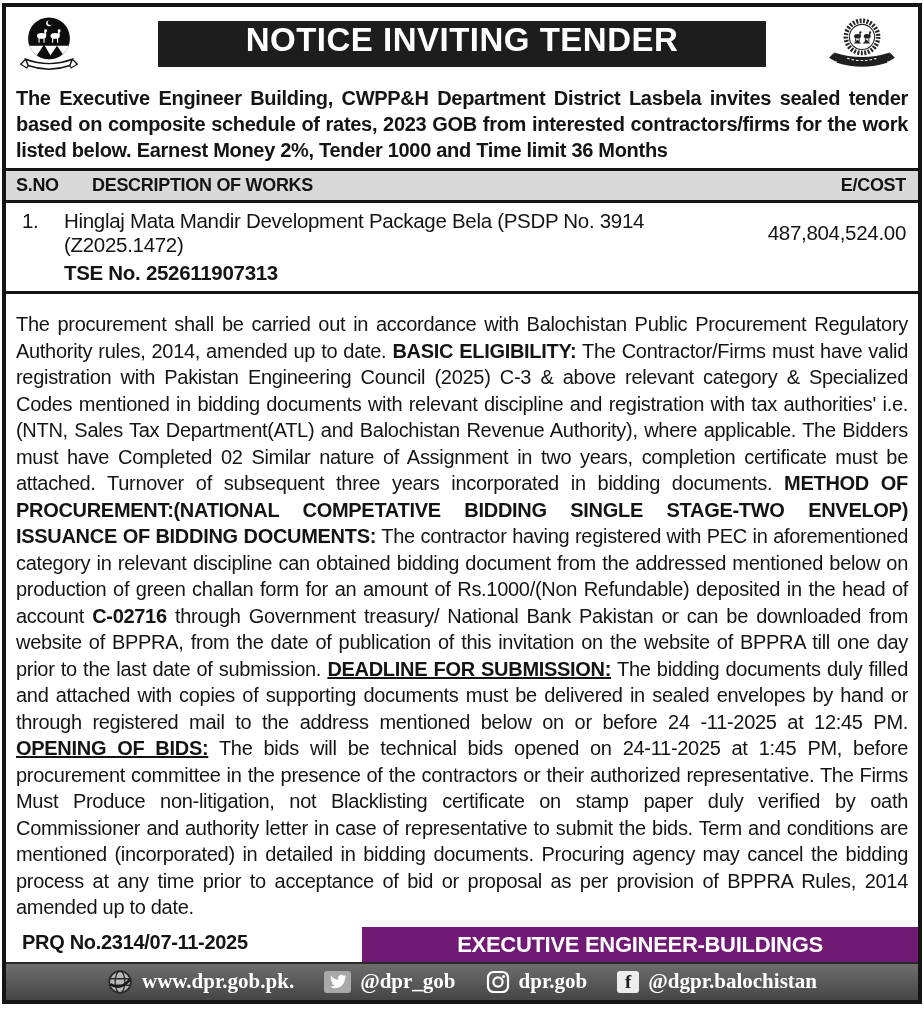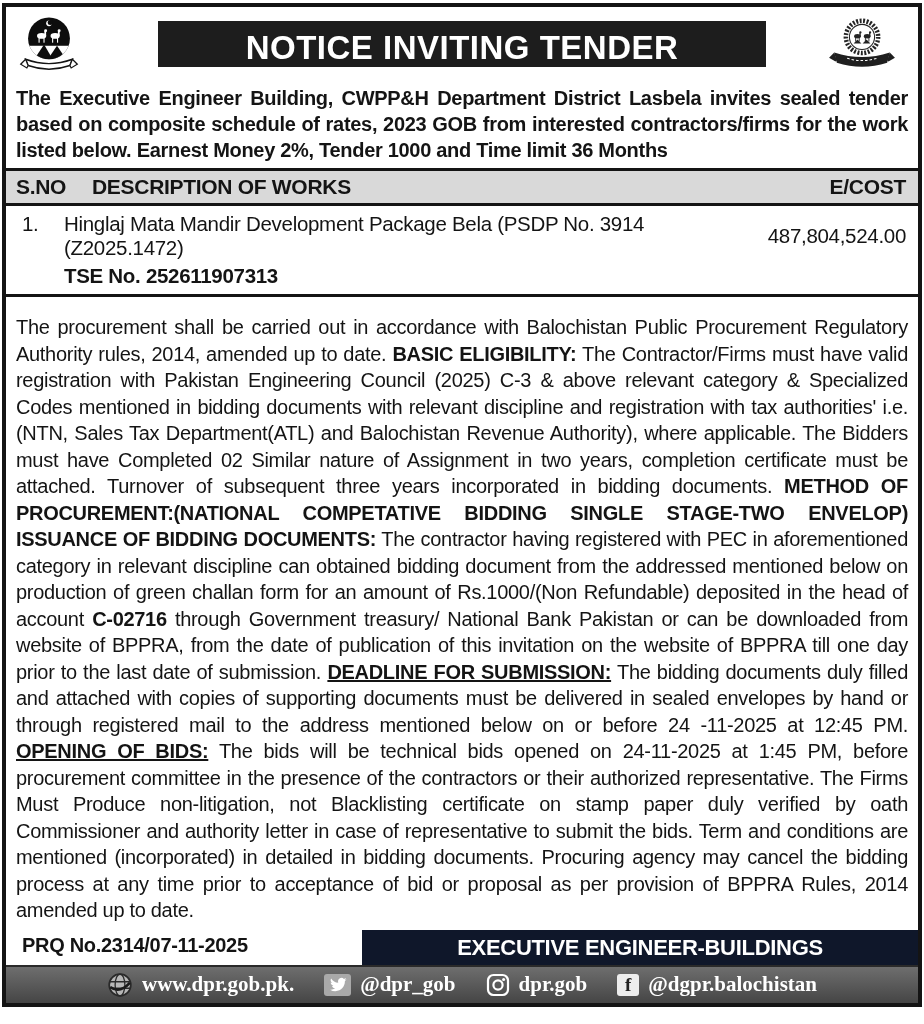--- a/index.html
+++ b/index.html
@@ -2,41 +2,41 @@
 <html><head>
 <meta charset="utf-8">
 <style>
   html,body{margin:0;padding:0;background:#fff;}
   body{width:924px;height:1024px;font-family:"Liberation Sans",sans-serif;color:#141414;position:relative;}
   .sheet{margin:3px 2px 0 2px;border:4px solid #141414;background:#fff;box-sizing:border-box;width:920px;display:flex;flex-direction:column;}
   
   .hdr{display:flex;align-items:flex-start;padding:8px 10px 0 12px;height:64px;}
   .logo-left{width:62px;height:64px;flex:0 0 auto;}
   .logo-right{width:92px;height:62px;flex:0 0 auto;margin-left:8px;}
-  .banner{flex:1;margin:6px 42px 0 78px;background:#1d1d1d;height:46px;display:flex;align-items:flex-end;justify-content:center;}
+  .banner{flex:1;margin:6px 42px 0 78px;background:#1d1d1d;height:46px;display:flex;align-items:flex-start;justify-content:center;}
   .banner span{color:#fff;font-weight:bold;font-size:33px;letter-spacing:0.5px;}
   
   .intro{margin:6px 10px 5px 10px;font-size:20px;line-height:26px;text-align:justify;letter-spacing:-0.3px;font-weight:bold;}
   
-  .thead{display:flex;background:#d9d9d9;border-top:3px solid #141414;border-bottom:3px solid #141414;font-weight:bold;font-size:21px;padding:4px 12px 4px 10px;letter-spacing:-0.3px;}
+  .thead{display:flex;background:#d9d9d9;border-top:3px solid #141414;border-bottom:3px solid #141414;font-weight:bold;font-size:18px;padding:4px 12px 4px 10px;letter-spacing:-0.3px;}
   .c-sno{width:76px;}
   .c-desc{flex:1;}
   .c-cost{text-align:right;}
   .trow{padding:6px 12px 6px 10px;font-size:20.5px;border-bottom:3px solid #141414;letter-spacing:-0.3px;}
   .r1{display:flex;}
   .r1 .sno{width:42px;padding-left:6px;}
   .r1 .desc{flex:1;}
   .r1 .cost{width:160px;text-align:right;white-space:nowrap;margin-top:12px;}
   .r2{font-weight:bold;margin-left:48px;margin-top:4px;}
   
   .bodytext{margin:17px 10px 4px 10px;font-size:20px;line-height:26.5px;text-align:justify;letter-spacing:-0.3px;flex:1;}
   
   .sigrow{display:flex;align-items:flex-end;justify-content:space-between;padding-left:16px;margin-top:2px;}
   .prq{font-weight:bold;font-size:20px;padding-bottom:8px;letter-spacing:-0.3px;white-space:nowrap;}
-  .sigbox{width:548px;background:#0f172a;color:#fff;text-align:center;font-weight:bold;font-size:22px;line-height:28px;padding:4px 4px 3px 4px;letter-spacing:-0.3px;}
+  .sigbox{width:548px;background:#701a75;color:#fff;text-align:center;font-weight:bold;font-size:22px;line-height:28px;padding:4px 4px 3px 4px;letter-spacing:-0.3px;}
   
   .socialbar{height:36px;background:linear-gradient(#6e6e6e,#454545);border-top:2px solid #2a2a2a;display:flex;align-items:center;justify-content:center;gap:30px;color:#fff;font-family:"Liberation Serif",serif;font-weight:bold;font-size:21px;}
   .soc{display:flex;align-items:center;gap:9px;}
   .soc svg{display:block;}
   .tw-box{width:27px;height:22px;background:#a9a9a9;border-radius:3px;display:flex;align-items:center;justify-content:center;}
   .fb-box{width:22px;height:22px;background:#ededed;border-radius:3px;display:flex;align-items:center;justify-content:center;color:#222;font-family:"Liberation Serif",serif;font-weight:bold;font-size:19px;line-height:1;}
 </style>
 </head>
 <body>
 

